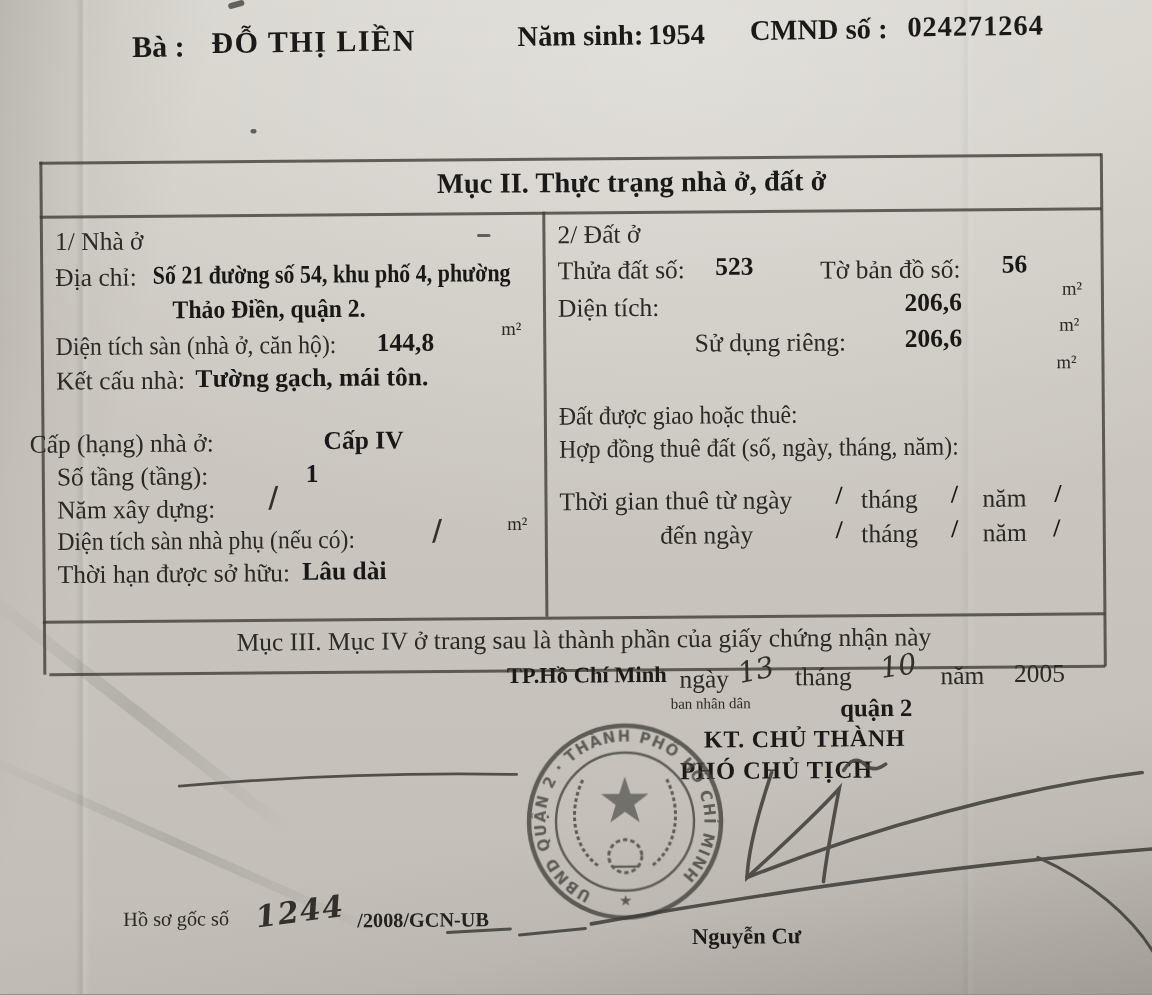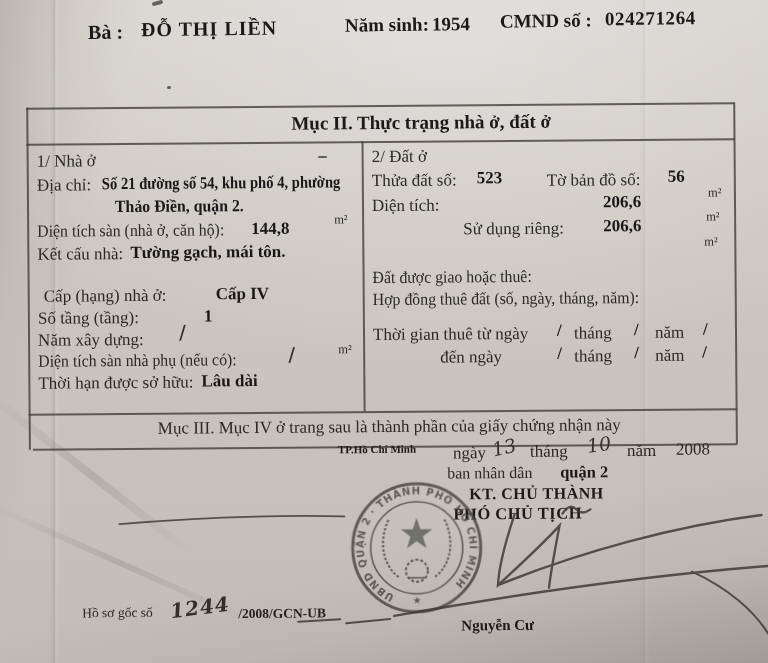--- a/index.html
+++ b/index.html
@@ -66,21 +66,21 @@
 
     <span class="t lbl" style="left:38px;top:149px;">1/ Nhà ở</span>
     <span class="t lbl" style="left:38px;top:173px;">Địa chỉ:</span>
     <span class="t v cond" style="left:103px;top:172px;">Số 21 đường số 54, khu phố 4, phường</span>
     <span class="t v cond2" style="left:116px;top:195px;">Thảo Điền, quận 2.</span>
     <span class="t lbl cond2" style="left:38px;top:219px;">Diện tích sàn (nhà ở, căn hộ):</span>
     <span class="t v" style="left:252px;top:218px;">144,8</span>
     <span class="t sup" style="left:335px;top:212px;">m²</span>
     <span class="t lbl" style="left:38px;top:242px;">Kết cấu nhà:</span>
     <span class="t v" style="left:131px;top:241px;">Tường gạch, mái tôn.</span>
-    <span class="t lbl" style="left:44px;top:284px;">Cấp (hạng) nhà ở:</span>
+    <span class="t lbl" style="left:20px;top:284px;">Cấp (hạng) nhà ở:</span>
     <span class="t v" style="left:189px;top:283px;margin-left:27px;">Cấp IV</span>
     <span class="t lbl" style="left:38px;top:306px;">Số tầng (tầng):</span>
     <span class="t v" style="left:204px;top:305px;">1</span>
     <span class="t lbl" style="left:38px;top:328px;">Năm xây dựng:</span>
     <span class="t hand b" style="left:179px;top:320px;font-size:18px;transform:rotate(-10deg);">/</span>
     <span class="t lbl cond2" style="left:38px;top:349px;">Diện tích sàn nhà phụ (nếu có):</span>
     <span class="t hand b" style="left:288px;top:343px;font-size:18px;transform:rotate(-10deg);">/</span>
     <span class="t sup" style="left:338px;top:342px;">m²</span>
     <span class="t lbl" style="left:38px;top:371px;">Thời hạn được sở hữu:</span>
     <span class="t v" style="left:201px;top:370px;">Lâu dài</span>
@@ -107,29 +107,29 @@
     <span class="t v" style="left:703px;top:322px;">/</span>
     <span class="t lbl" style="left:440px;top:348px;">đến ngày</span>
     <span class="t v" style="left:557px;top:345px;">/</span>
     <span class="t lbl" style="left:574px;top:348px;">tháng</span>
     <span class="t v" style="left:634px;top:345px;">/</span>
     <span class="t lbl" style="left:655px;top:348px;">năm</span>
     <span class="t v" style="left:702px;top:345px;">/</span>
 
     <span class="t lbl" style="left:157px;top:417px;">Mục III. Mục IV ở trang sau là thành phần của giấy chứng nhận này</span>
 
-    <span class="t b" style="left:337px;top:443px;font-size:11px;">TP.Hồ Chí Minh</span>
+    <span class="t b" style="left:337px;top:443px;font-size:15px;">TP.Hồ Chí Minh</span>
     <span class="t lbl" style="left:452px;top:444px;">ngày</span>
     <span class="t hand" style="left:491px;top:437px;font-size:19px;transform:rotate(-12deg);">13</span>
     <span class="t lbl" style="left:529px;top:443px;">tháng</span>
     <span class="t hand" style="left:586px;top:435px;font-size:19px;transform:rotate(-8deg);">10</span>
     <span class="t lbl" style="left:626px;top:443px;">năm</span>
-    <span class="t lbl" style="left:675px;top:442px;">2008</span>
+    <span class="t lbl" style="left:675px;top:442px;">2005</span>
 
-    <span class="t lbl" style="left:446px;top:465px;font-size:16px;text-align:center;">ban nhân dân</span>
+    <span class="t lbl" style="left:446px;top:465px;font-size:10px;text-align:center;">ban nhân dân</span>
     <span class="t b" style="left:559px;top:464px;font-size:16.5px;">quận 2</span>
     <span class="t b" style="left:468px;top:486px;font-size:16px;letter-spacing:.5px;">KT. CHỦ THÀNH</span>
     <span class="t b" style="left:452px;top:505px;font-size:16.5px;letter-spacing:.5px;">PHÓ CHỦ TỊCH</span>
     <span class="t b" style="left:459px;top:618px;font-size:15px;">Nguyễn Cư</span>
 
     <span class="t" style="left:80px;top:603px;font-size:13.5px;">Hồ sơ gốc số</span>
     <span class="t hand b" style="left:168px;top:594px;font-size:20px;letter-spacing:1px;transform:rotate(-7deg);">1244</span>
     <span class="t" style="left:236px;top:605px;font-size:13.5px;font-weight:700;color:#242220;">/2008/GCN-UB</span>
 
     <svg class="sig" width="136" height="136" viewBox="0 0 136 136" style="left:347px;top:480px;opacity:.8;filter:blur(.3px);">

